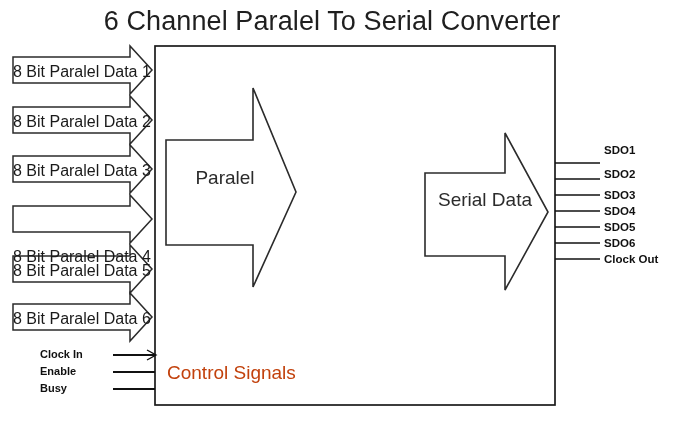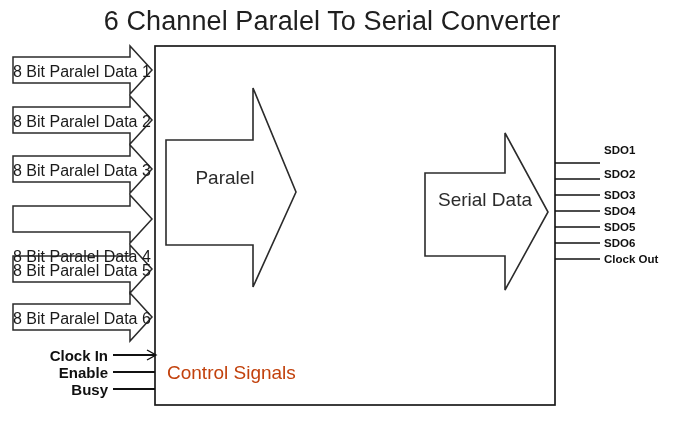--- a/index.html
+++ b/index.html
@@ -50,22 +50,21 @@
     text-align: left;
     color: #1a1a1a;
   }
   .block-label {
     font-size: 19px;
     text-align: center;
     color: #2b2b2b;
     line-height: 1.25;
   }
   .ctrl-label {
-    font-size: 15px;
-    text-align: right;
+    font-size: 11px;
     color: #101010;
     font-weight: bold;
   }
   .ctrl-block-label {
     font-size: 19px;
     text-align: left;
     color: #c2410c;
   }
   .out-label {
     font-size: 11.5px;

